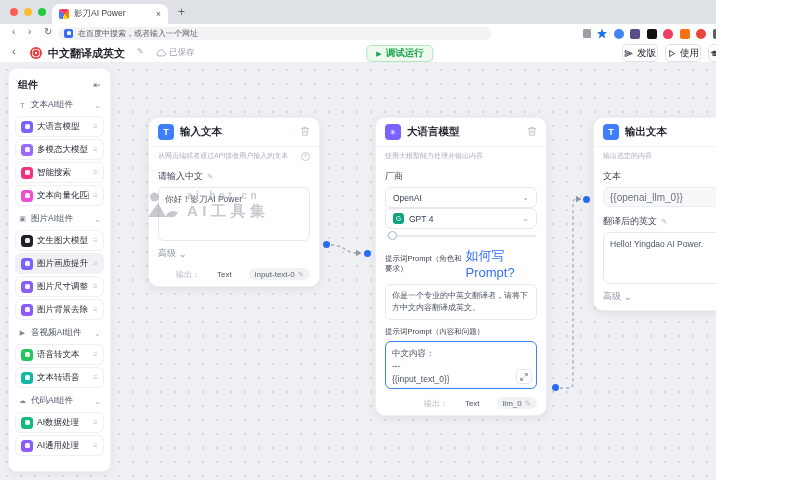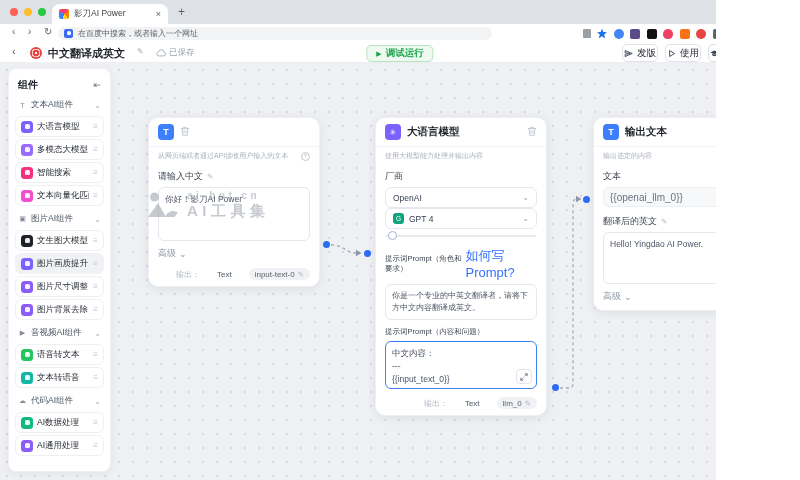--- a/index.html
+++ b/index.html
@@ -295,20 +295,21 @@
         <span class="sb-lb">AI通用处理</span>
         <span class="sb-drag">≡</span>
       </div>
     </div>
 
     <div class="node" style="left:148px;top:54px;width:172px">
       <div class="node-hd">
         <span class="node-ic" style="background: rgb(61, 127, 255);">
             <span>T</span>
           </span>
+        <span class="node-title">输入文本</span>
         <span class="trash"><svg viewBox="0 0 12 13">
               <path d="M1 3h10M4 3V1.5h4V3M2.5 3l.7 8h5.6l.7-8M4.8 5v4M7.2 5v4" fill="none" stroke="#b9c0ca" stroke-width="1"></path>
             </svg></span>
       </div>
       <div class="node-desc">
         <span class="txt">从网页端或者通过API接收用户输入的文本</span>
         <span class="info">?</span>
       </div>
       <div class="nd-body">
         <div class="fld-label">

